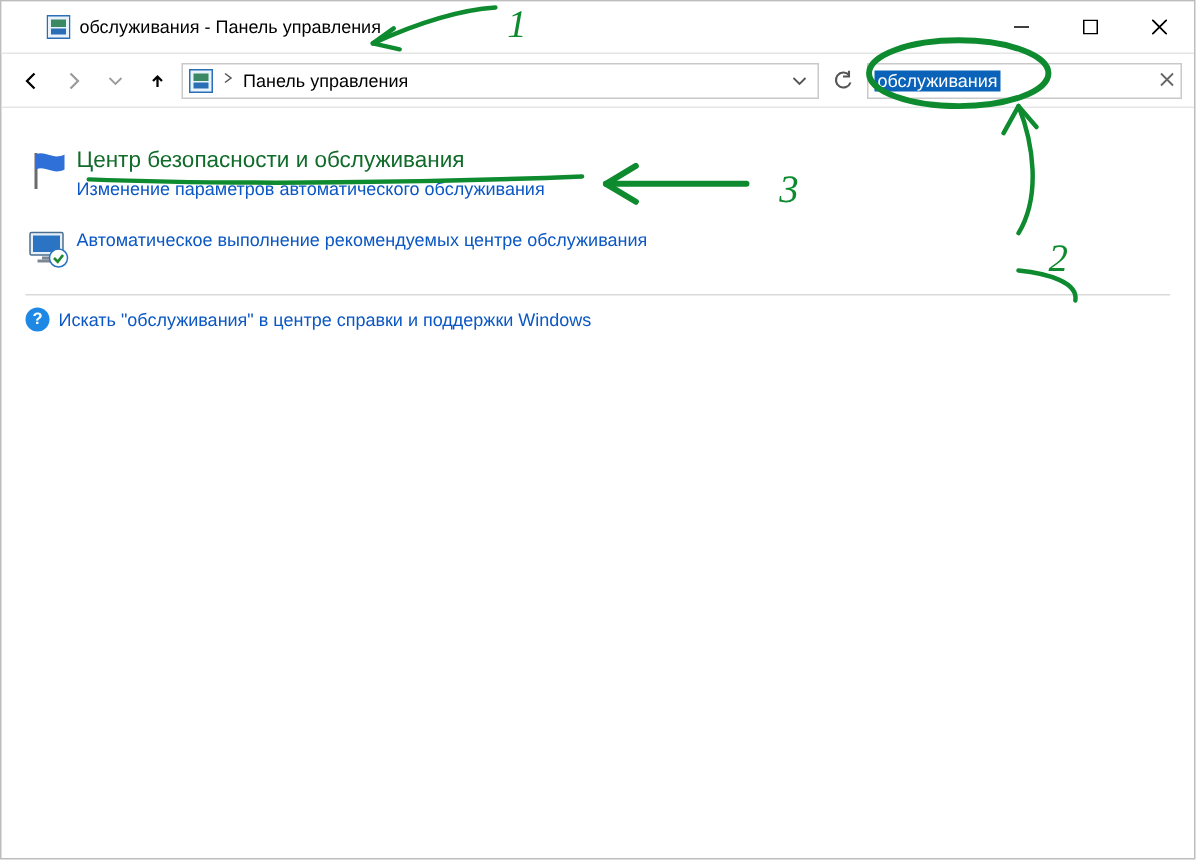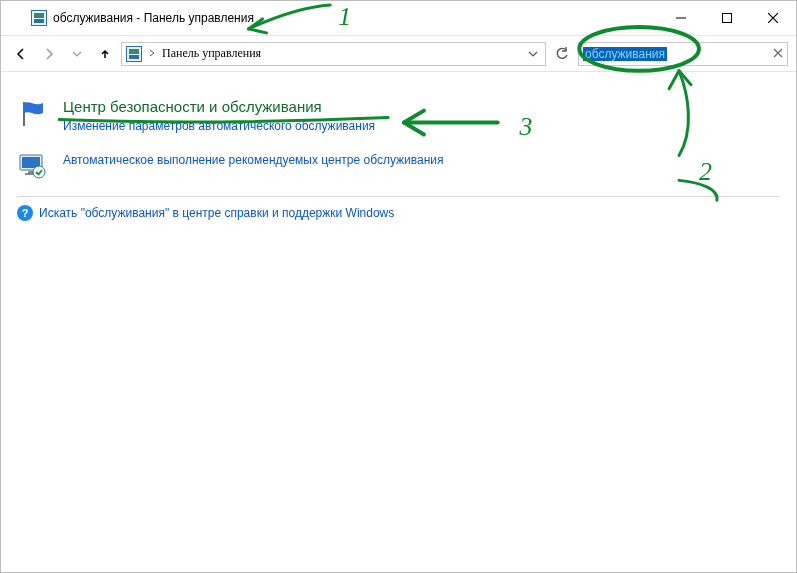--- a/index.html
+++ b/index.html
@@ -51,46 +51,45 @@
   }
   .nav-btn.enabled{ color:#000; }
   .addr {
     flex:1 1 auto;
     height:24px;
     border:1px solid #c9c9c9;
     background:#fff;
     display:flex; align-items:center;
     padding:0 4px; gap:4px;
     min-width:0;
-    font-family:Liberation Serif, serif;
   }
   .addr .cp-icon{ width:16px;height:16px;display:flex;align-items:center;justify-content:center;}
   .addr .crumb-sep{ color:#555; font-size:10px; padding:0 2px;}
   .addr .crumb{ color:#000;font-size:12px; white-space:nowrap;}
   .addr .stretch{ flex:1 1 auto; }
   .addr .dd{ width:16px;color:#555;display:flex;align-items:center;justify-content:center;}
   .refresh-btn{
     width:24px;height:24px;display:flex;align-items:center;justify-content:center;color:#555;
   }
   .search {
     width:210px;height:24px;border:1px solid #c9c9c9;background:#fff;
     display:flex;align-items:center;padding:0 4px;gap:4px;
     position:relative;
   }
   .search .sel{
-    background:#0a63b8;color:#7dd3fc;padding:0 2px;font-size:12px;
+    background:#0a63b8;color:#ffffff;padding:0 2px;font-size:12px;
   }
   .search .clear{ color:#666; }
 
   
   .content{
     padding:20px 16px 8px 16px;
   }
   .result{
-    display:flex; gap:14px; padding:6px 0 10px 0; align-items:flex-start;
+    display:flex; gap:2px; padding:6px 0 10px 0; align-items:flex-start;
   }
   .result .ico{
     width:32px;height:32px;flex:0 0 32px;display:flex;align-items:center;justify-content:center;
   }
   .result .txt{ flex:1 1 auto; }
   .result .title{
     color:#116b2a; font-size:15px; line-height:18px;
   }
   .result .sub{
     color:#0b57c4; font-size:12px; line-height:16px; margin-top:2px;

